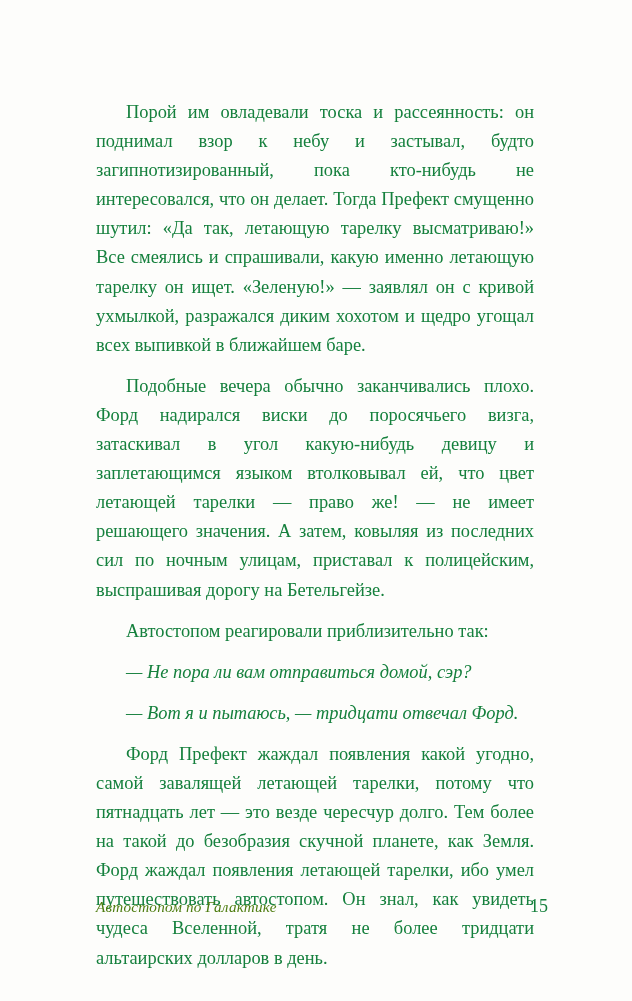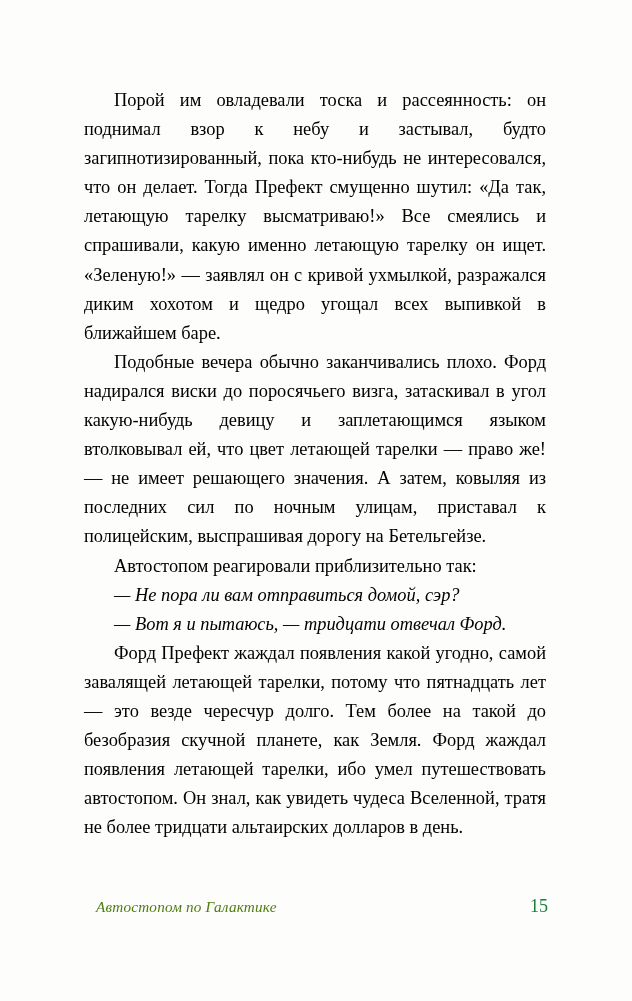--- a/index.html
+++ b/index.html
@@ -21,28 +21,28 @@
     background: #fdfdfb;
     box-sizing: border-box;
   }
   .text-block {
     position: absolute;
     left: 84px;
     top: 86px;
     width: 462px;
   }
   .para {
-    margin: 0;
+    margin: 12px;
     font-size: 18.4px;
     line-height: 29.1px;
     text-align: justify;
     text-justify: inter-word;
     text-indent: 30px;
     hyphens: manual;
-    color: #000000;
+    color: #15803d;
   }
   .dialogue {
     text-indent: 30px;
     font-style: italic;
   }
   .footer {
     position: absolute;
     left: 84px;
     right: 84px;
     bottom: 84px;

